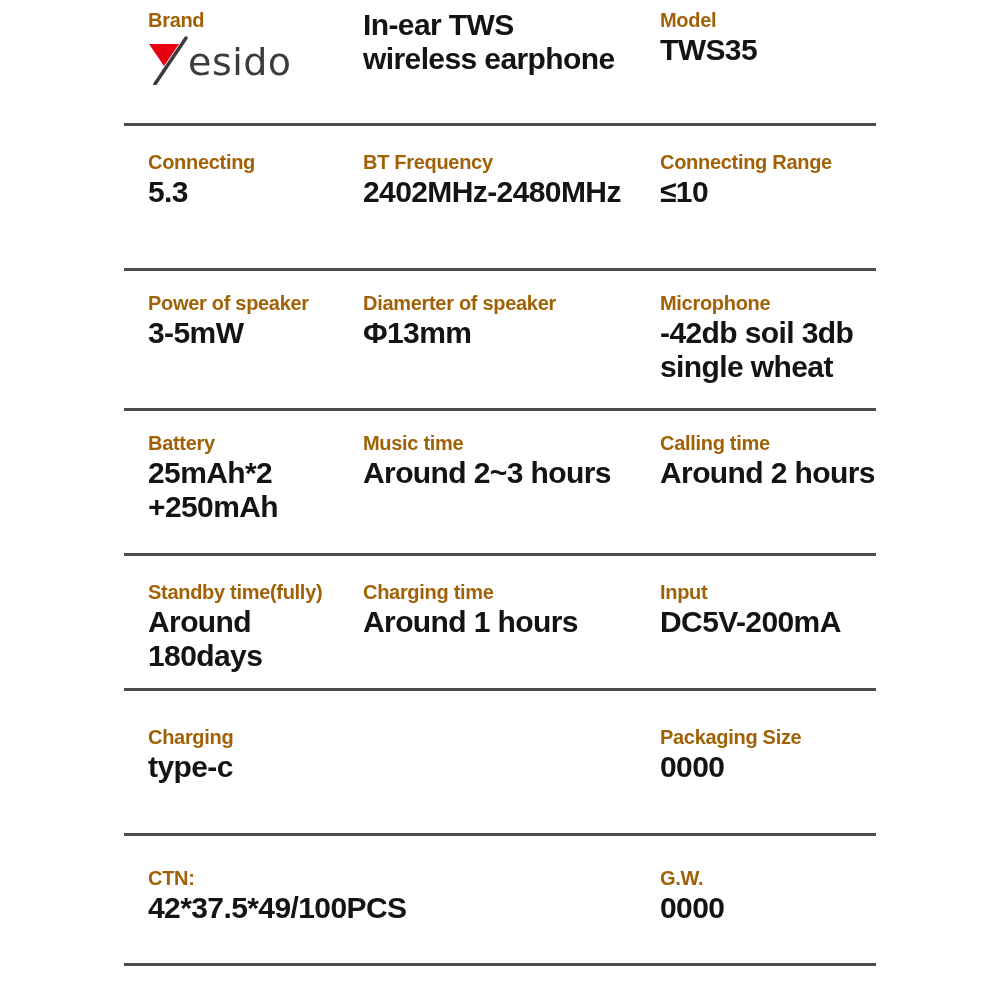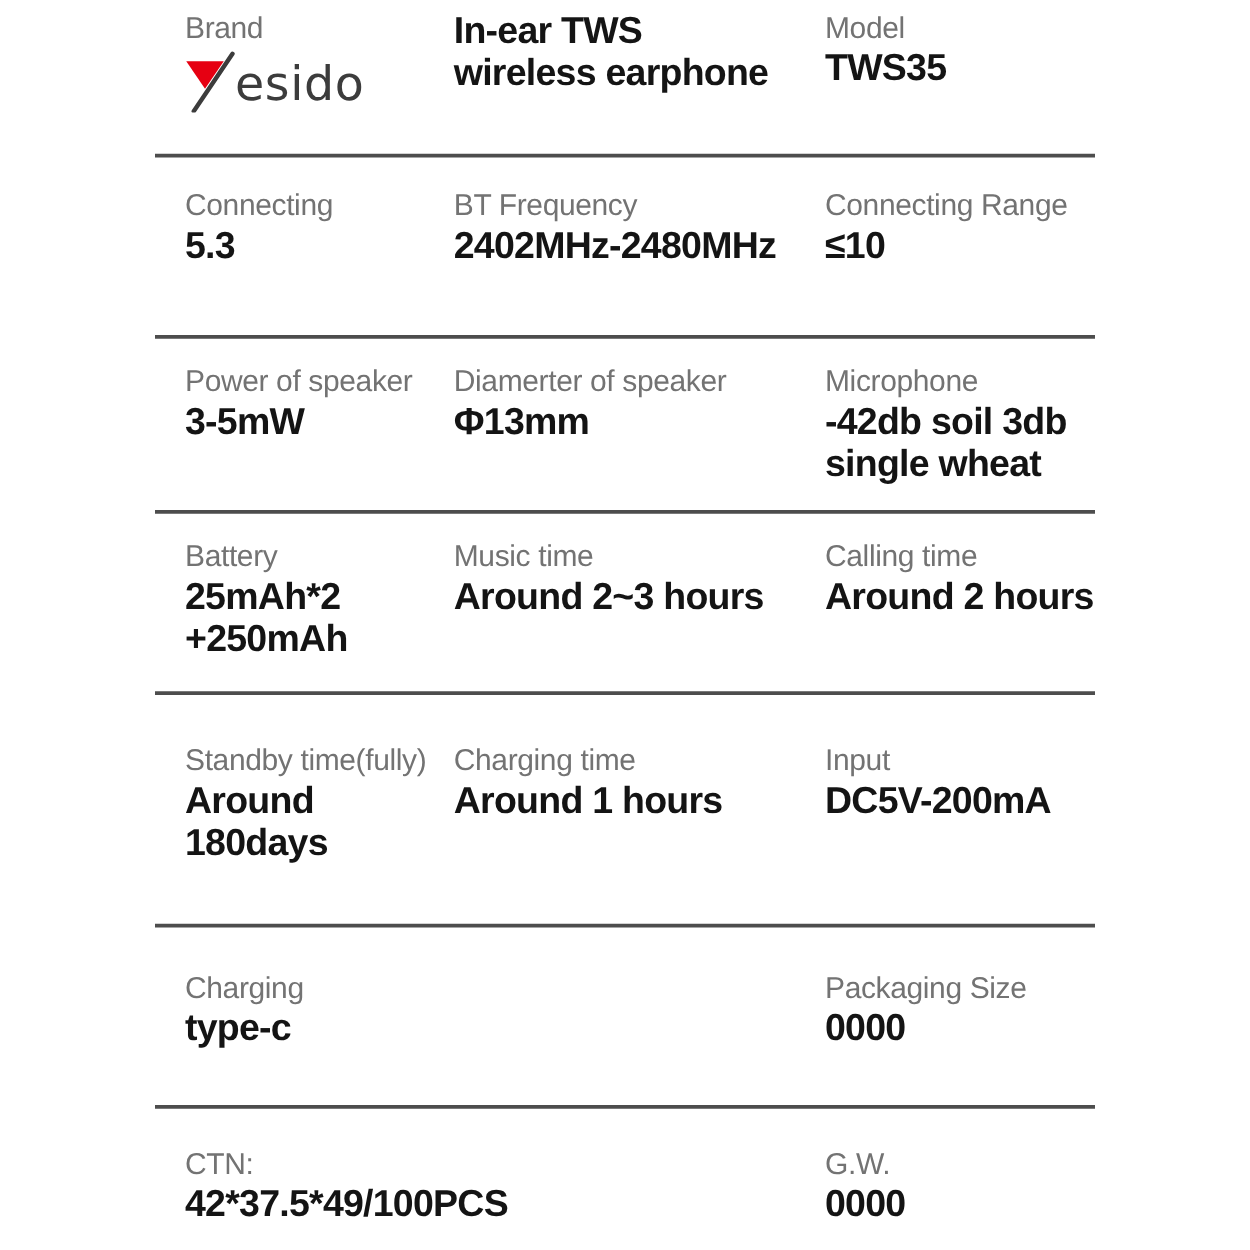--- a/index.html
+++ b/index.html
@@ -20,32 +20,32 @@
     box-sizing: border-box;
     display: grid;
     grid-template-columns: 215px 297px 1fr;
     padding: 24px 0 10px 24px;
     border-bottom: 3px solid #4d4d4d;
   }
   .row.r1 { height: 126px; padding-top: 8px; }
   .row.r2 { height: 145px; }
   .row.r3 { height: 140px; padding-top: 20px; }
   .row.r4 { height: 145px; padding-top: 20px; }
-  .row.r5 { height: 172px; margin-top: 14px; }
+  .row.r5 { height: 135px; }
   .row.r6 { height: 145px; padding-top: 34px; }
   .row.r7 { height: 130px; padding-top: 30px; }
   .cell {
     display: flex;
     flex-direction: column;
     min-width: 0;
   }
   .label {
-    font-size: 24px;
-    font-weight: 400;
-    color: #737373;
+    font-size: 20px;
+    font-weight: 700;
+    color: #a16207;
     letter-spacing: -0.3px;
     white-space: nowrap;
     line-height: 1.25;
   }
   .vwrap {
     flex: 1;
     display: flex;
     align-items: flex-start;
   }
   .value {

